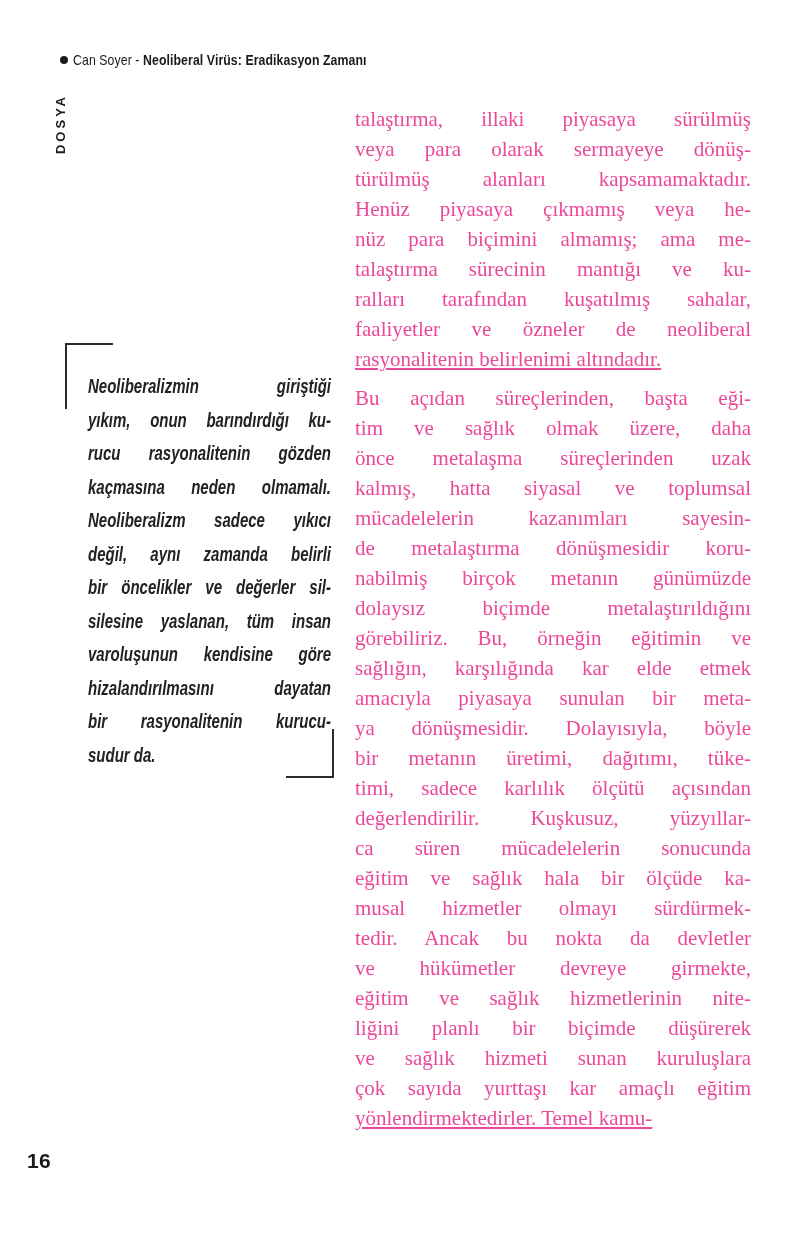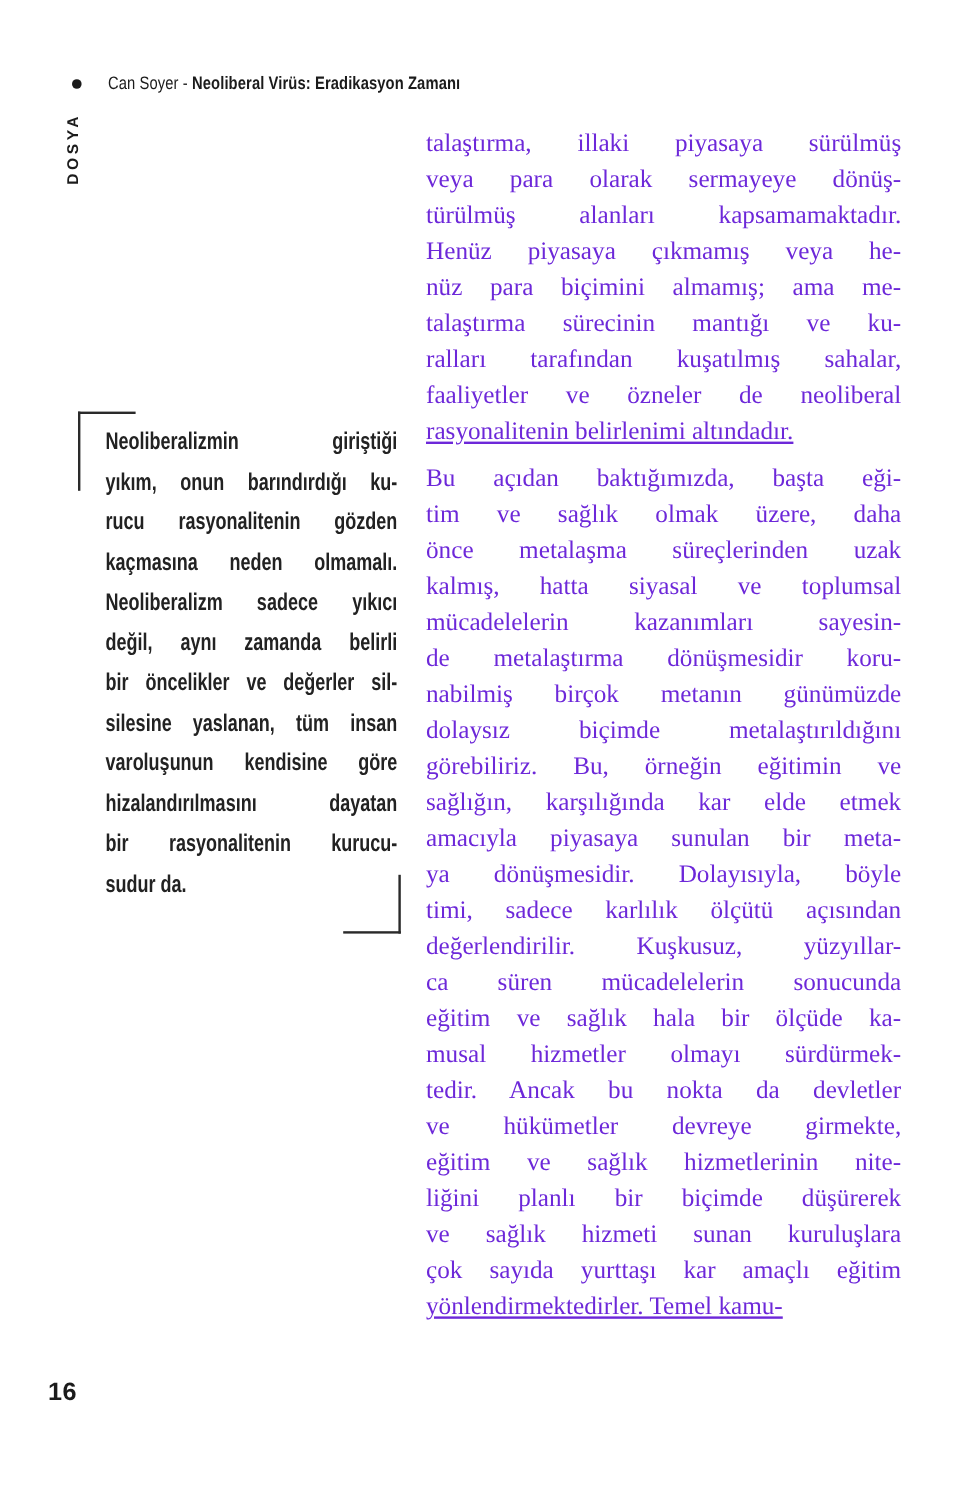--- a/index.html
+++ b/index.html
@@ -10,24 +10,24 @@
     background: #ffffff;
     overflow: hidden;
     color: #1b1b1b;
     font-family: "Liberation Sans", sans-serif;
   }
 
   
   .header {
     position: absolute;
     left: 60px;
-    top: 61px;
+    top: 51px;
     display: flex;
     align-items: center;
-    gap: 22px;
+    gap: 5px;
   }
   .bullet {
     width: 8px; height: 8px;
     border-radius: 50%;
     background: #1b1b1b;
     flex: 0 0 auto;
   }
   .header-text {
     transform: scaleX(0.82);
     transform-origin: 0 50%;
@@ -50,22 +50,23 @@
     font-weight: 700;
     letter-spacing: 3px;
     text-align: center;
     line-height: 14px;
   }
 
   
   .quote {
     position: absolute;
     left: 88px;
-    top: 352px;
+    top: 370px;
     width: 243px;
+    font-style: italic;
   }
   .quote-inner {
     width: 324px;
     transform: scaleX(0.75);
     transform-origin: 0 0;
     font-size: 20px;
     font-weight: 700;
     line-height: 33.5px;
     color: #222;
   }
@@ -93,34 +94,34 @@
 
   
   .body-col {
     position: absolute;
     left: 355px;
     top: 104px;
     width: 396px;
     font-family: "Liberation Serif", serif;
     font-size: 21px;
     line-height: 30px;
-    color: #6d28d9;
+    color: #ec4899;
   }
   .para { margin: 0 0 9px 0; }
   .body-col .line {
     white-space: nowrap;
     text-align: justify;
     text-align-last: justify;
   }
   .body-col .line.last { text-align-last: left; text-decoration: underline; }
 
   
   .page-number {
     position: absolute;
-    left: 40px;
+    left: 27px;
     top: 1149px;
     font-size: 21px;
     font-weight: 700;
     letter-spacing: 0.3px;
   }
 </style>
 </head>
 <body>
 
 <div class="page">
@@ -159,32 +160,33 @@
         <div class="line">veya para olarak sermayeye dönüş-</div>
         <div class="line">türülmüş alanları kapsamamaktadır.</div>
         <div class="line">Henüz piyasaya çıkmamış veya he-</div>
         <div class="line">nüz para biçimini almamış; ama me-</div>
         <div class="line">talaştırma sürecinin mantığı ve ku-</div>
         <div class="line">ralları tarafından kuşatılmış sahalar,</div>
         <div class="line">faaliyetler ve özneler de neoliberal</div>
         <div class="line last">rasyonalitenin belirlenimi altındadır.</div>
       </div>
     <div class="para">
-        <div class="line">Bu açıdan baktığımızda, başta eği-</div>
+        <div class="line">Bu açıdan süreçlerinden, başta eği-</div>
         <div class="line">tim ve sağlık olmak üzere, daha</div>
         <div class="line">önce metalaşma süreçlerinden uzak</div>
         <div class="line">kalmış, hatta siyasal ve toplumsal</div>
         <div class="line">mücadelelerin kazanımları sayesin-</div>
         <div class="line">de metalaştırma dönüşmesidir koru-</div>
         <div class="line">nabilmiş birçok metanın günümüzde</div>
         <div class="line">dolaysız biçimde metalaştırıldığını</div>
         <div class="line">görebiliriz. Bu, örneğin eğitimin ve</div>
         <div class="line">sağlığın, karşılığında kar elde etmek</div>
         <div class="line">amacıyla piyasaya sunulan bir meta-</div>
         <div class="line">ya dönüşmesidir. Dolayısıyla, böyle</div>
+        <div class="line">bir metanın üretimi, dağıtımı, tüke-</div>
         <div class="line">timi, sadece karlılık ölçütü açısından</div>
         <div class="line">değerlendirilir. Kuşkusuz, yüzyıllar-</div>
         <div class="line">ca süren mücadelelerin sonucunda</div>
         <div class="line">eğitim ve sağlık hala bir ölçüde ka-</div>
         <div class="line">musal hizmetler olmayı sürdürmek-</div>
         <div class="line">tedir. Ancak bu nokta da devletler</div>
         <div class="line">ve hükümetler devreye girmekte,</div>
         <div class="line">eğitim ve sağlık hizmetlerinin nite-</div>
         <div class="line">liğini planlı bir biçimde düşürerek</div>
         <div class="line">ve sağlık hizmeti sunan kuruluşlara</div>

